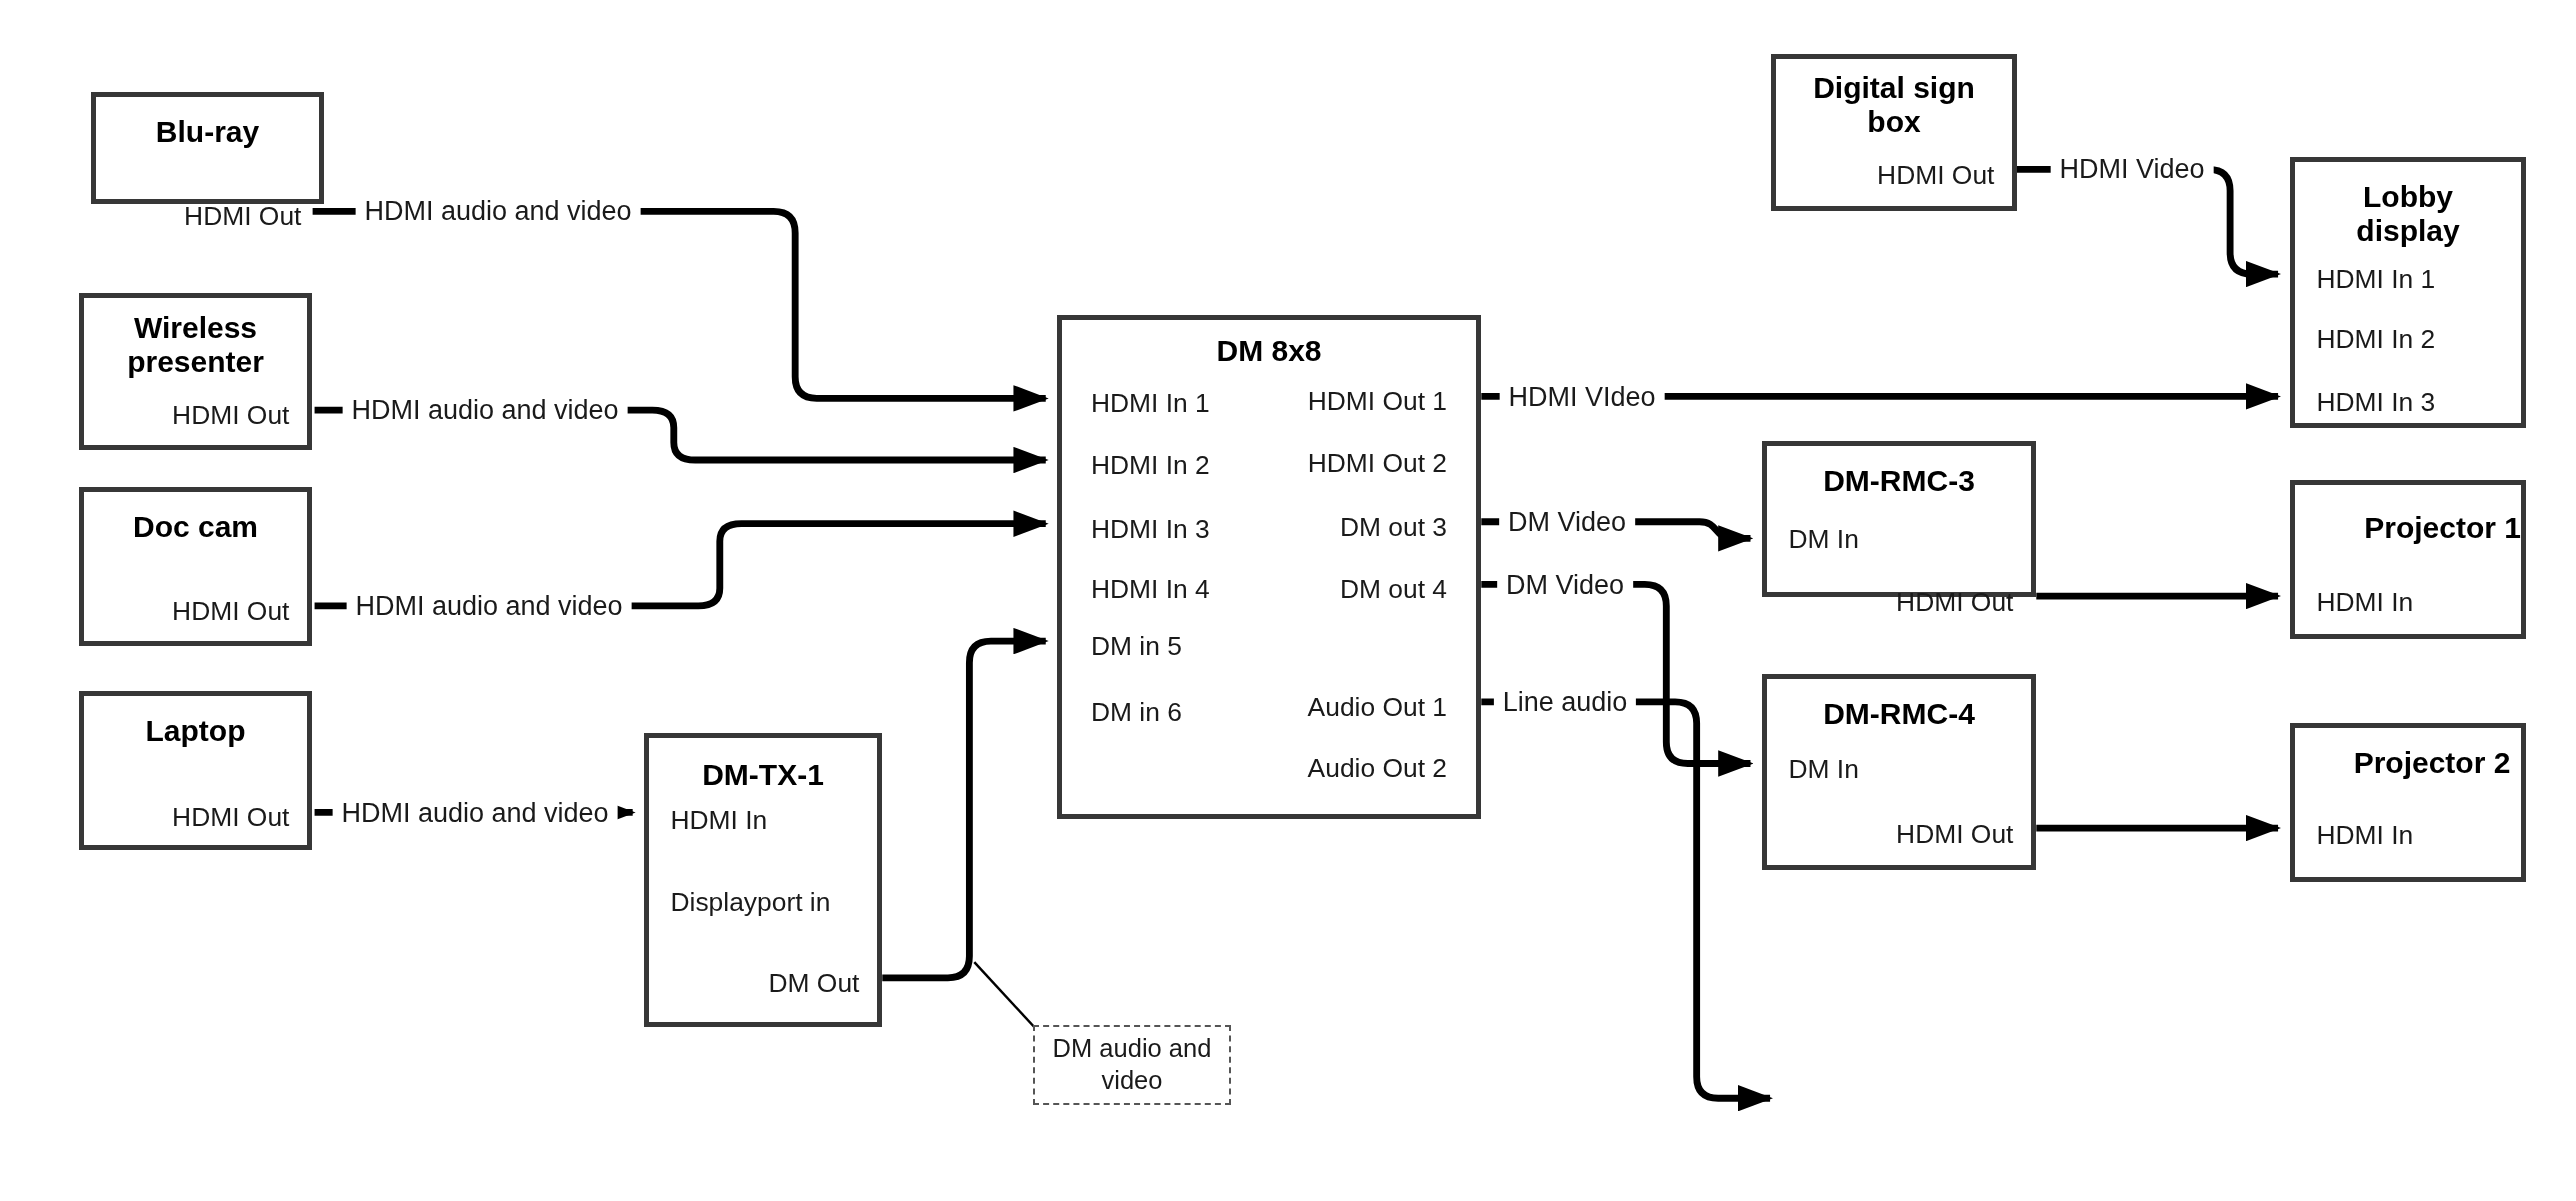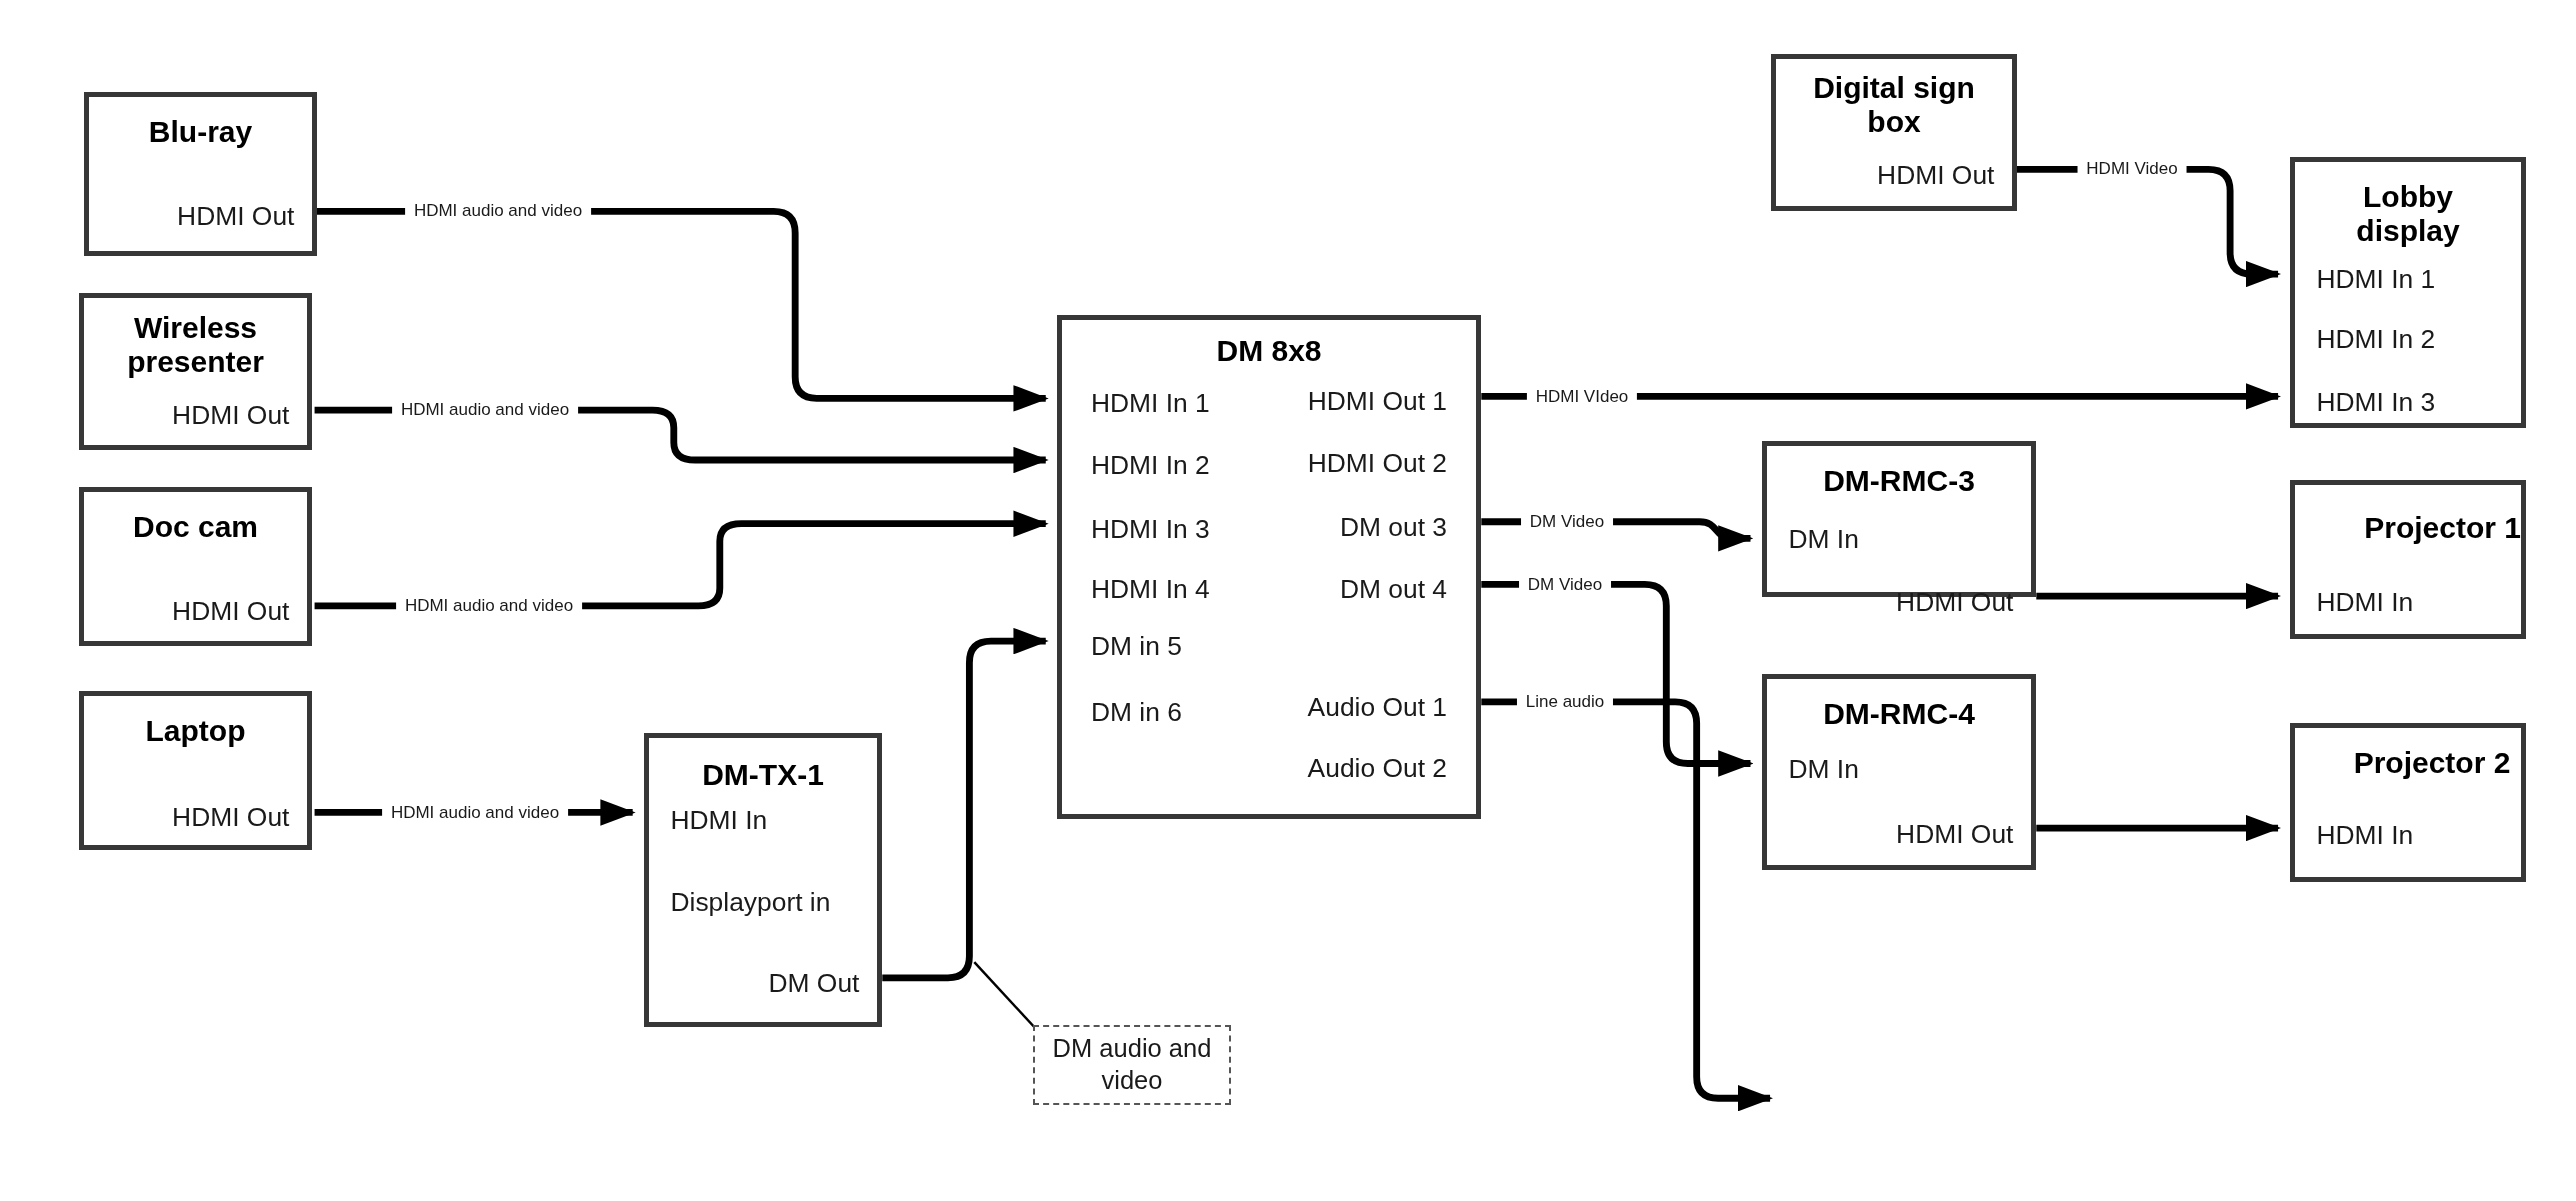--- a/index.html
+++ b/index.html
@@ -8,21 +8,21 @@
   #wires{position:absolute;left:0;top:0;width:2576px;height:1201px;}
   .node{position:absolute;background:#fff;border:5.9px solid #373737;box-sizing:border-box;}
   .node .title{position:absolute;left:0;right:0;text-align:center;font-weight:bold;
                font-size:30px;line-height:1.15;white-space:pre-line;color:#000;}
   .port{position:absolute;transform:translateY(-50%);font-size:26.4px;white-space:nowrap;color:#1a1a1a;}
   .port.pl{left:21.5px;}
   .port.pr{right:17.6px;text-align:right;}
   .port.pl2{left:29px;}
   .port.pr2{right:29px;text-align:right;}
   .elabel{position:absolute;transform:translate(-50%,-50%);background:#fff;
-          padding:2px 8.8px;font-size:17px;white-space:nowrap;color:#1a1a1a;}
+          padding:2px 8.8px;font-size:27px;white-space:nowrap;color:#1a1a1a;}
   .callout{position:absolute;border:2px dashed #555;box-sizing:border-box;
            display:flex;align-items:center;justify-content:center;text-align:center;
            font-size:25.5px;line-height:1.25;white-space:pre-line;color:#1a1a1a;background:#fff;}
 </style>
 </head>
 <body>
 
 <div id="stage">
 
   <svg id="wires" width="2576" height="1201" viewBox="0 0 2631 1227">
@@ -41,21 +41,21 @@
       <path d="M 1513 533 H 1736 C 1756 533 1750 550 1770 550 H 1788" marker-end="url(#arrow)"></path>
       <path d="M 1513 597 H 1680 Q 1702 597 1702 619 V 758 Q 1702 780 1724 780 H 1788" marker-end="url(#arrow)"></path>
       <path d="M 1513 717 H 1711 Q 1733 717 1733 739 V 1100 Q 1733 1122 1755 1122 H 1808" marker-end="url(#arrow)"></path>
       <path d="M 2060 173 H 2256 Q 2278 173 2278 195 V 258 Q 2278 280 2300 280 H 2327" marker-end="url(#arrow)"></path>
       <path d="M 2080 609 H 2327" marker-end="url(#arrow)"></path>
       <path d="M 2080 846 H 2327" marker-end="url(#arrow)"></path>
     </g>
     <path d="M 995 983 L 1056 1049" stroke="#000" stroke-width="2.5" fill="none"></path>
   </svg>
 
-  <div class="node" style="left:84px;top:92px;width:233px;height:164px;">
+  <div class="node" style="left:91px;top:92px;width:233px;height:112px;">
     <div class="title" style="top:17.6px;">Blu-ray</div>
     <div class="port pr" style="top:119px;">HDMI Out</div>
   </div>
 
   <div class="node" style="left:79px;top:293px;width:233px;height:157px;">
     <div class="title" style="top:12.7px;">Wireless
 presenter</div>
     <div class="port pr" style="top:117px;">HDMI Out</div>
   </div>
 

